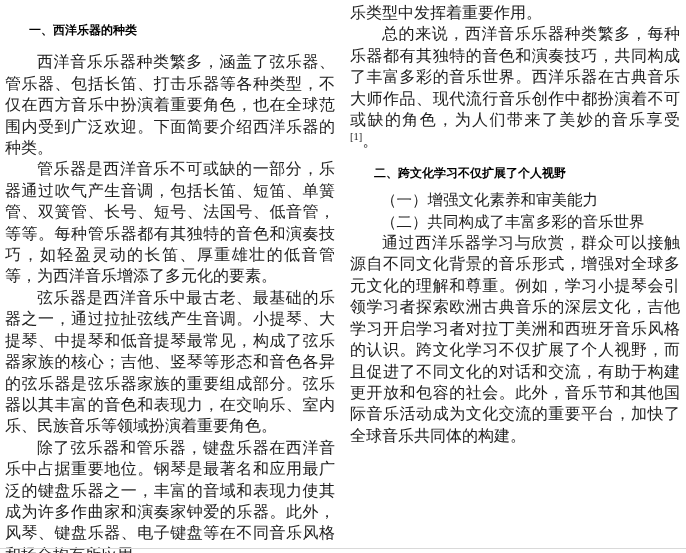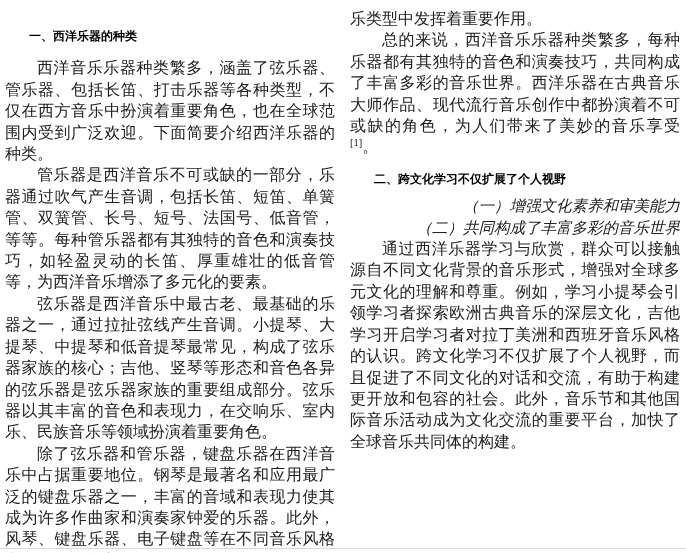--- a/index.html
+++ b/index.html
@@ -17,21 +17,21 @@
     position: absolute;
     top: 0;
     left: 5px;
     width: 676px;
     height: 553px;
     display: flex;
     gap: 15px;
   }
   .col {
     width: 330px;
-    padding-top: 8px;
+    padding-top: 2px;
     box-sizing: border-box;
   }
   .col p {
     margin: 0;
     font-family: "Liberation Serif", "DejaVu Serif", serif;
     font-size: 16px;
     line-height: 21.4px;
     color: #212121;
     text-align: justify;
     text-indent: 2em;
@@ -47,27 +47,25 @@
     line-height: 21.4px;
     color: #000000;
     text-indent: 2em;
   }
   h2.section.first {
     margin: 18px 0 10px 0;
   }
   h3.sub {
     margin: 0;
     font-family: "Liberation Serif", "DejaVu Serif", serif;
-    font-style: italic;
     font-weight: normal;
     font-size: 15.5px;
     line-height: 21.4px;
     color: #212121;
     text-indent: 2em;
-    text-align: right;
   }
   .sup {
     font-size: 10.5px;
     line-height: 1;
     vertical-align: super;
   }
   .bottom-edge {
     position: absolute;
     left: 0;
     right: 0;

